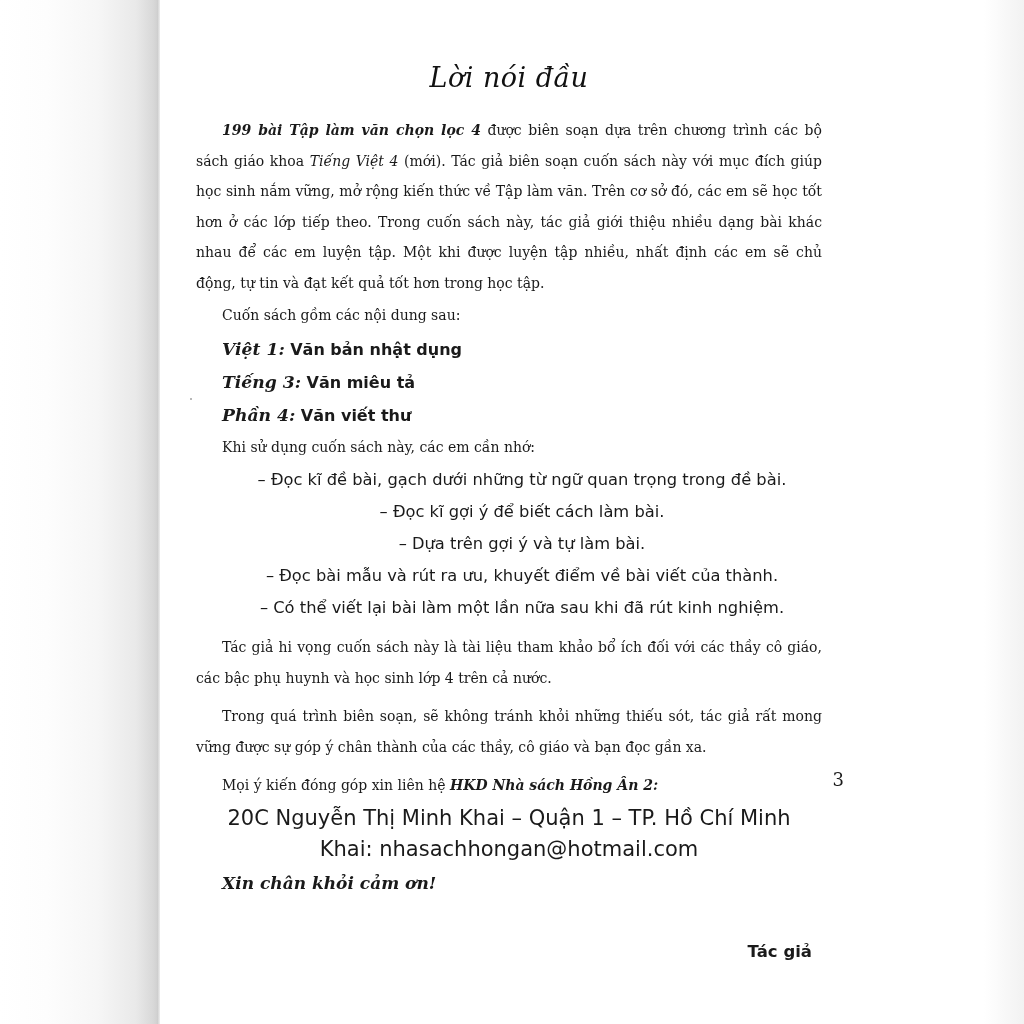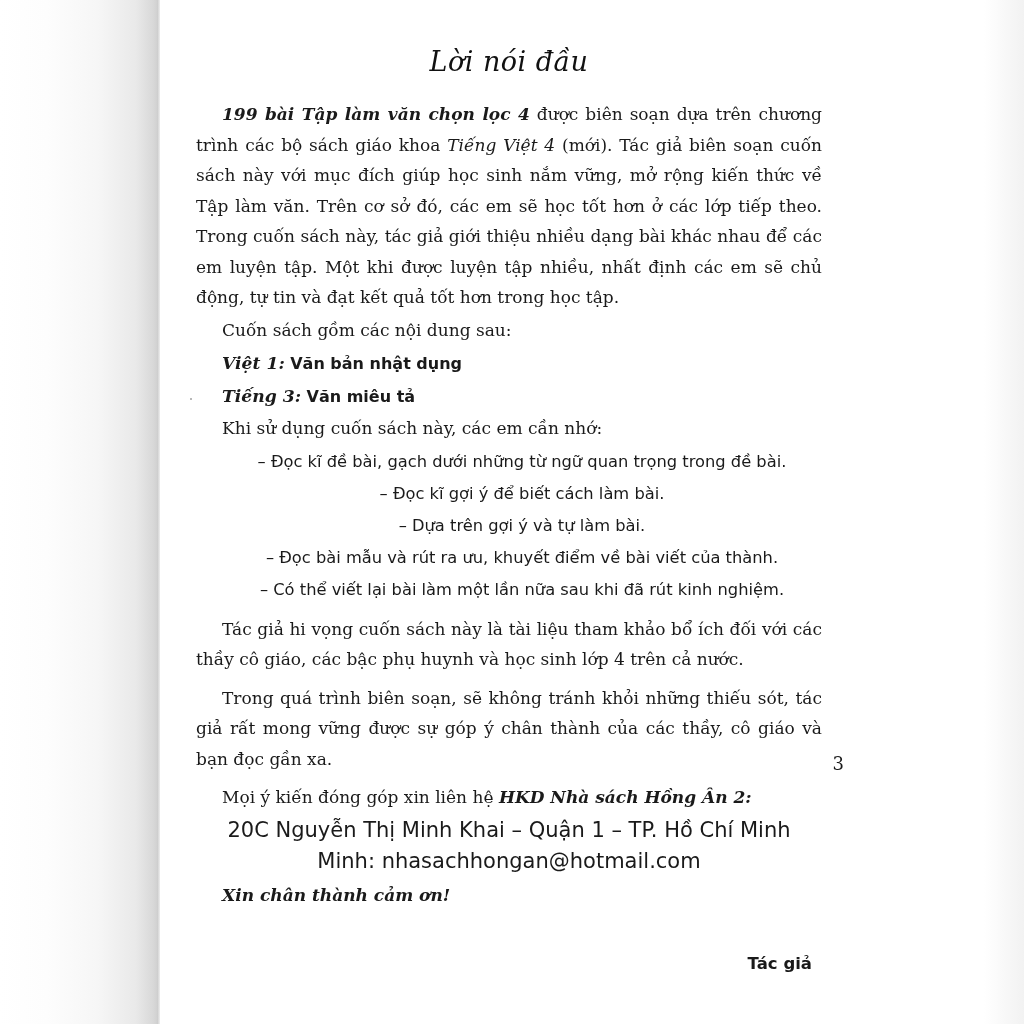--- a/index.html
+++ b/index.html
@@ -54,39 +54,39 @@
     top: 0;
     width: 40px;
     height: 1024px;
     background: linear-gradient(to left, #f2f2f2 0%, rgba(255,255,255,0) 100%);
   }
 
   
   .content {
     position: absolute;
     left: 196px;
-    top: 0;
+    top: 16px;
     width: 626px;
     height: 810px;
   }
 
   .page-title {
     text-align: center;
     font-family: "DejaVu Serif", serif;
     font-style: italic;
     font-size: 27px;
     letter-spacing: 0.5px;
     margin-top: 46px;
     margin-bottom: 22px;
     color: #111;
   }
 
   p.para {
     margin: 0 0 2px 0;
-    font-size: 17px;
+    font-size: 14px;
     line-height: 30.5px;
     text-align: justify;
     text-justify: inter-word;
     text-indent: 26px;
     font-family: "DejaVu Serif", serif;
   }
 
   .b {
     font-weight: bold;
     font-style: italic;
@@ -195,39 +195,43 @@
     <p class="para">Cuốn sách gồm các nội dung sau:</p>
 
     <p class="part-line">
       <span class="part-label">Việt 1:</span>
       <span class="part-text">Văn bản nhật dụng</span>
     </p>
     <p class="part-line">
       <span class="part-label">Tiếng 3:</span>
       <span class="part-text">Văn miêu tả</span>
     </p>
+    <p class="part-line">
+      <span class="part-label">Phần 4:</span>
+      <span class="part-text">Văn viết thư</span>
+    </p>
 
     <p class="para sans">Khi sử dụng cuốn sách này, các em cần nhớ:</p>
 
     <p class="dash-line">– Đọc kĩ đề bài, gạch dưới những từ ngữ quan trọng trong đề bài.</p>
     <p class="dash-line">– Đọc kĩ gợi ý để biết cách làm bài.</p>
     <p class="dash-line">– Dựa trên gợi ý và tự làm bài.</p>
     <p class="dash-line">– Đọc bài mẫu và rút ra ưu, khuyết điểm về bài viết của thành.</p>
     <p class="dash-line">– Có thể viết lại bài làm một lần nữa sau khi đã rút kinh nghiệm.</p>
 
     <p class="para sans" style="margin-top:8px;">Tác giả hi vọng cuốn sách này là tài liệu tham khảo bổ ích đối với các thầy cô giáo, các bậc phụ huynh và học sinh lớp 4 trên cả nước.</p>
 
     <p class="para sans" style="margin-top:8px;">Trong quá trình biên soạn, sẽ không tránh khỏi những thiếu sót, tác giả rất mong vững được sự góp ý chân thành của các thầy, cô giáo và bạn đọc gần xa.</p>
 
     <p class="para sans" style="margin-top:8px;"><span>Mọi ý kiến đóng góp xin liên hệ </span><span class="b">HKD Nhà sách Hồng Ân 2:</span></p>
 
     <p class="contact-line">20C Nguyễn Thị Minh Khai – Quận 1 – TP. Hồ Chí Minh</p>
-    <p class="contact-line">Minh: nhasachhongan@hotmail.com</p>
-
-    <p class="thanks">Xin chân thành cảm ơn!</p>
+    <p class="contact-line">Khai: nhasachhongan@hotmail.com</p>
+
+    <p class="thanks">Xin chân khỏi cảm ơn!</p>
 
     <div class="signature">
       <div>Tác giả</div>
 
     </div>
 
     <div class="page-number">3</div>
   </div>
 </div>
 

